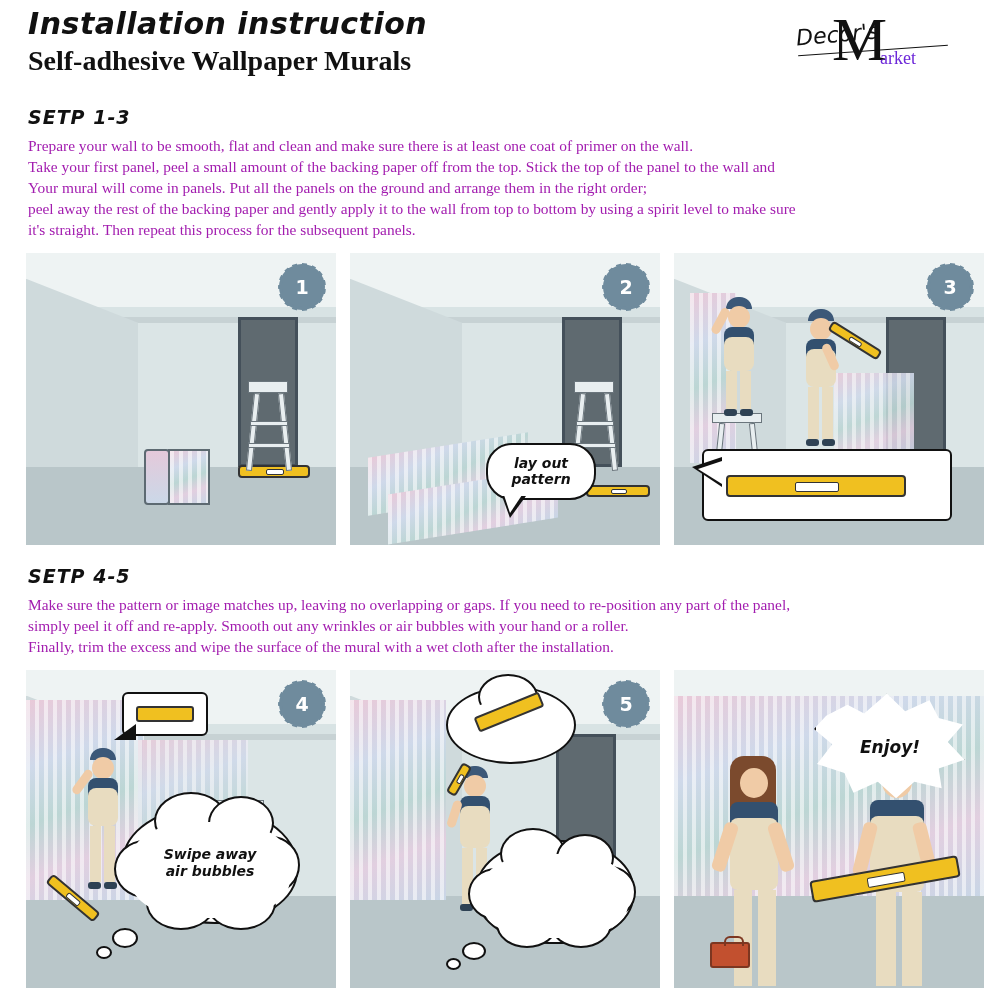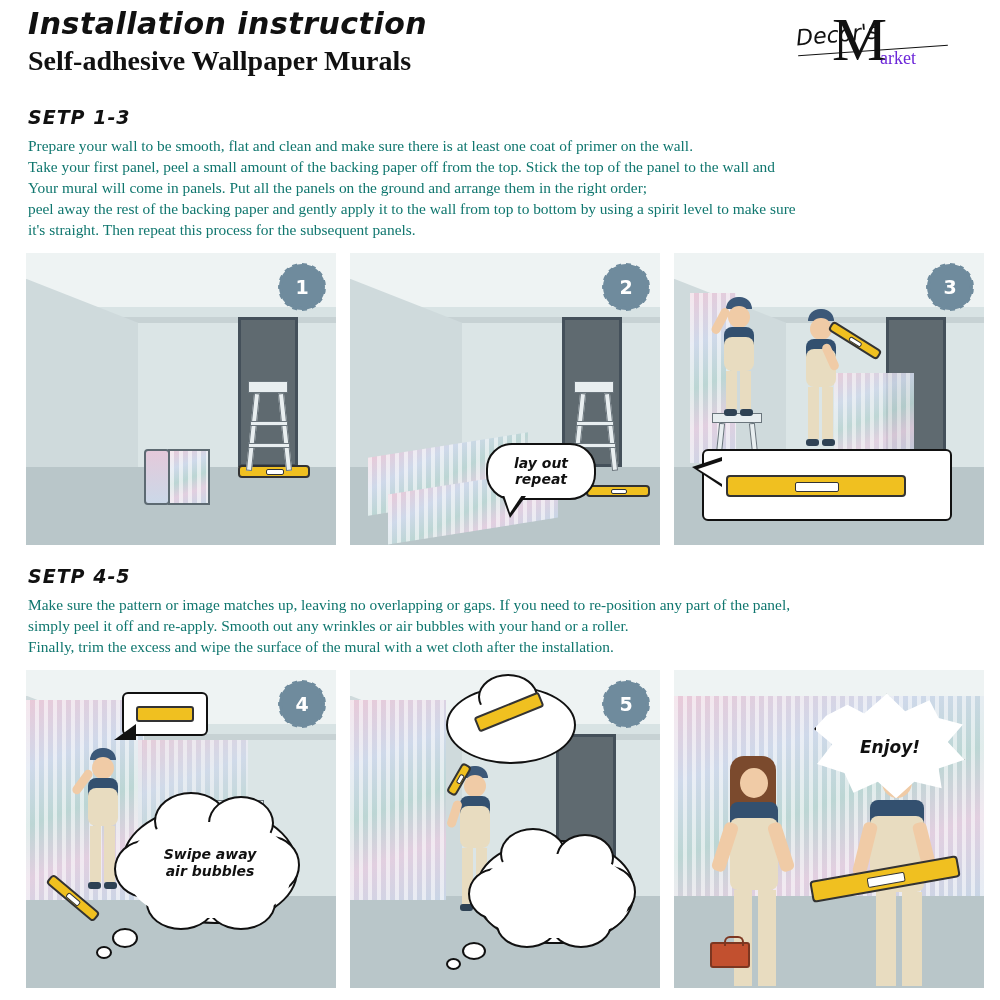--- a/index.html
+++ b/index.html
@@ -66,21 +66,21 @@
     font-size:19px;
     letter-spacing:1px;
     margin:6px 0 8px 4px;
     color:#111;
   }
   .para {
     font-family:"Liberation Serif", serif;
     font-size:15.4px;
     line-height:1.36;
     margin:0 0 0 4px;
-    color:#0f766e;
+    color:#a21caf;
   }
   .para div { white-space:nowrap; }
 
   
   .row { display:flex; gap:14px; margin-top:12px; padding:0 2px; }
   .panel {
     position:relative;
     width:310px; height:292px;
     background:#c7d2d4;
     overflow:hidden;
@@ -281,21 +281,21 @@
         <i style="left:6px;top:0;width:40px;height:12px;"></i>
         <i style="left:8px;top:12px;width:6px;height:78px;transform:rotate(6deg);"></i>
         <i style="left:40px;top:12px;width:6px;height:78px;transform:rotate(-6deg);"></i>
         <i style="left:8px;top:40px;width:38px;height:5px;"></i>
         <i style="left:6px;top:62px;width:42px;height:5px;"></i>
       </div>
       <div class="level" style="left:236px; top:232px; width:64px; height:12px;"></div>
 
       <div class="bubble" style="left:136px; top:190px; width:110px;">
         <div>lay out</div>
-        <div>repeat</div>
+        <div>pattern</div>
         <div class="tail" style="left:14px;bottom:-20px;border-left:8px solid transparent;border-right:16px solid transparent;border-top:22px solid #111;"></div>
         <div class="tail" style="left:16px;bottom:-15px;border-left:6px solid transparent;border-right:12px solid transparent;border-top:18px solid #fff;"></div>
       </div>
     </div>
 
     <div class="panel">
       <div class="ceiling"></div>
       <div class="wall-left"></div>
       <div class="wall-right"></div>
       <div class="floor"></div>

